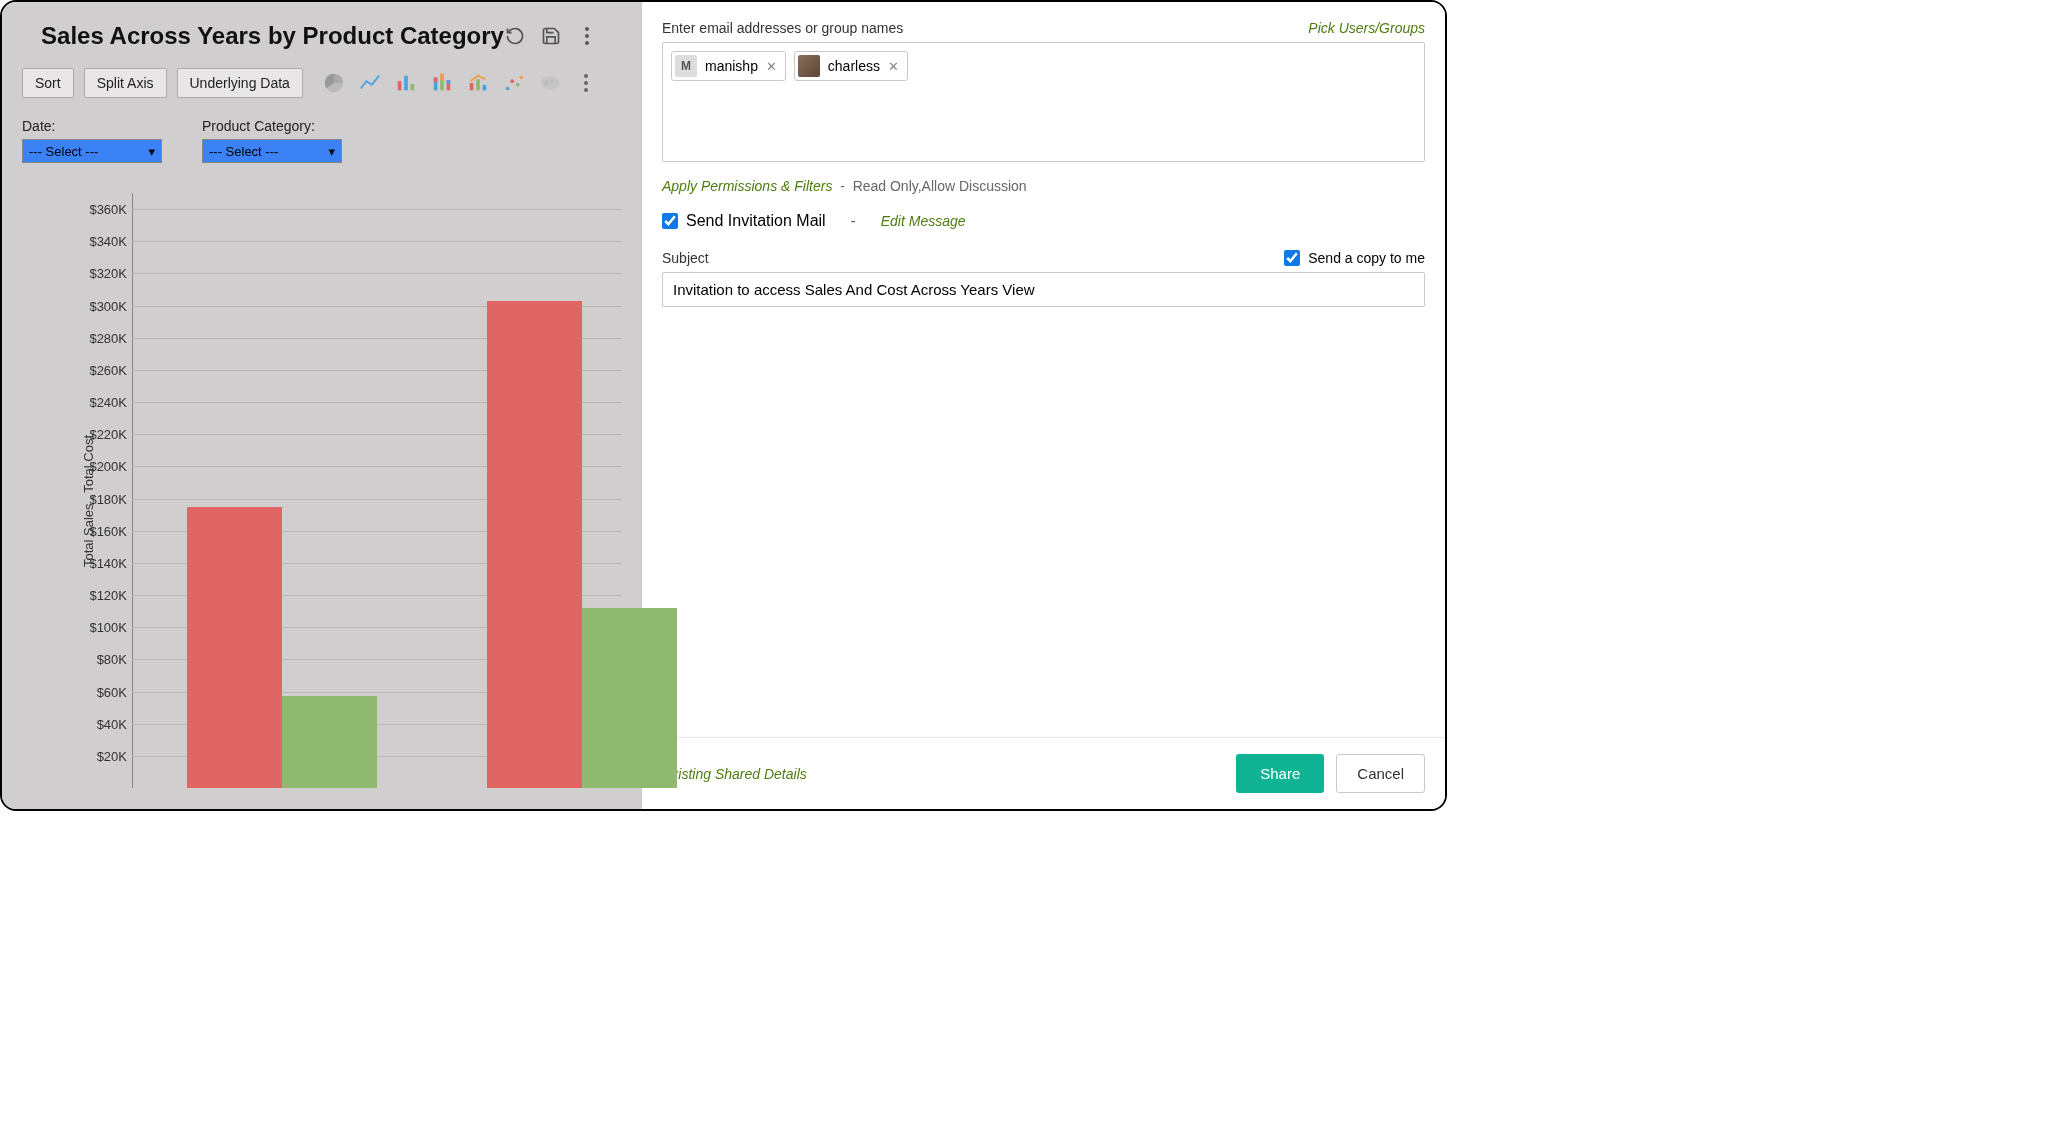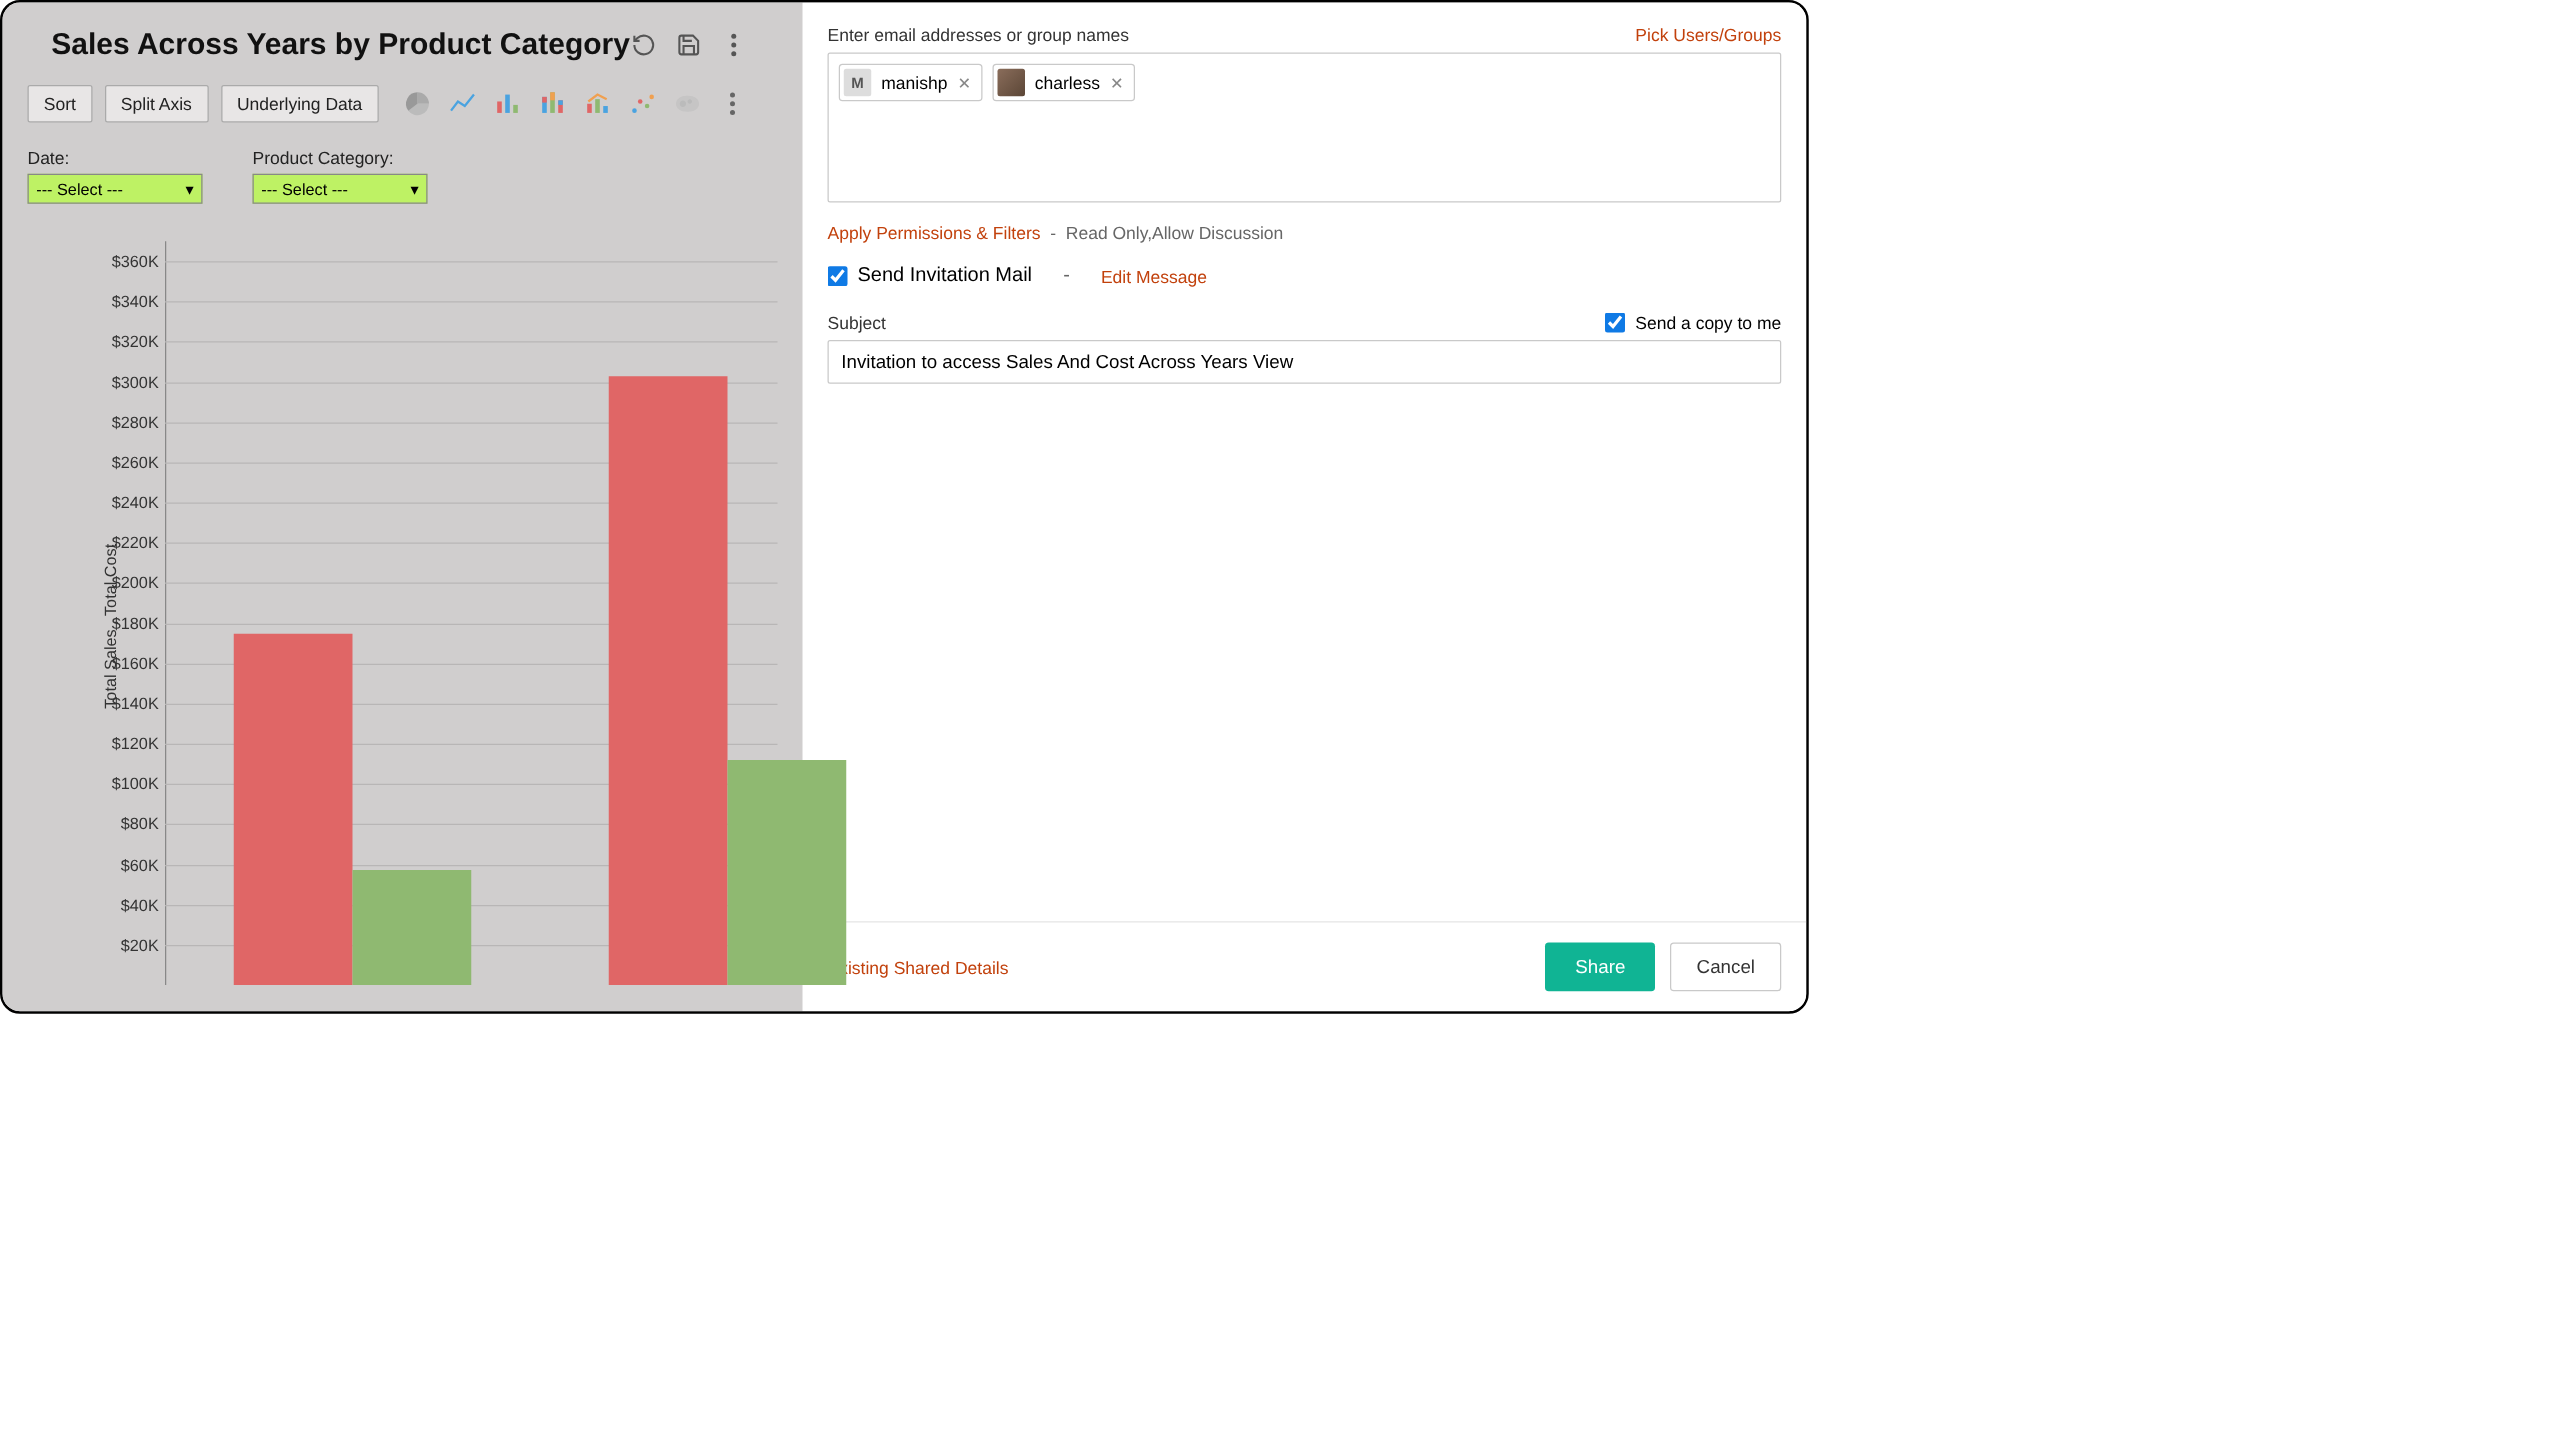--- a/index.html
+++ b/index.html
@@ -69,21 +69,21 @@
     display: flex;
     gap: 40px;
     margin-bottom: 30px;
   }
   .filter {
     display: flex; flex-direction: column;
   }
   .filter label { font-size: 14px; color: #222; margin-bottom: 5px; }
   .select {
     border: 1px solid #888;
-    background: #bef264;
+    background: #3b82f6;
     font-size: 13px;
     padding: 3px 6px;
     width: 140px;
     height: 24px;
     display:flex; align-items:center; justify-content:space-between;
   }
   .chart-area {
     flex:1;
     position: relative;
     padding-left: 18px;
@@ -149,21 +149,21 @@
     font-weight:400;
   }
   .share-header-icons { display:flex; gap:18px; color:#888; }
   .share-body {
     padding: 18px 20px 10px 20px;
     flex:1;
     overflow:auto;
   }
   .row-flex { display:flex; justify-content:space-between; align-items:flex-end;}
   .sec-label { font-size:14px; color:#333; margin-bottom:6px; display:block;}
-  .link { color:#c2410c; font-size:14px; cursor:pointer;}
+  .link { color:#4d7c0f; font-size:14px; cursor:pointer;font-style:italic;}
   .chips-box {
     border:1px solid #c9c9c9;
     border-radius:2px;
     min-height:120px;
     padding:8px;
     display:flex;
     flex-wrap:wrap;
     align-content:flex-start;
     gap:8px;
   }

